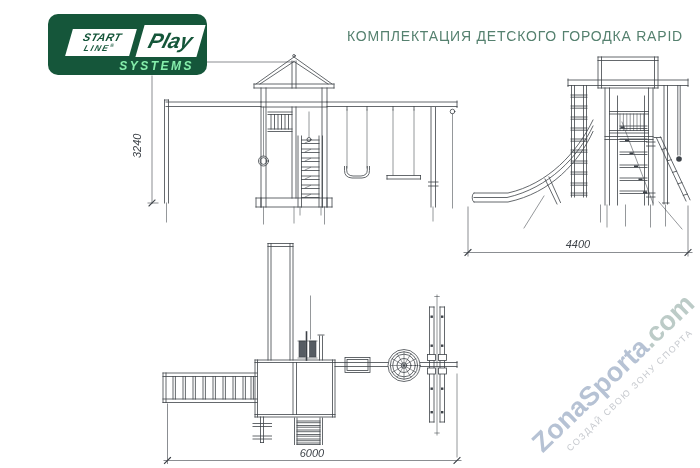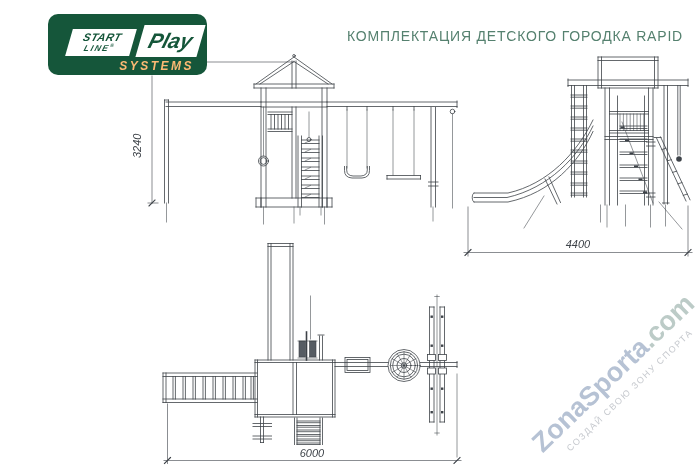--- a/index.html
+++ b/index.html
@@ -19,21 +19,21 @@
   }
   .lp1 .t1{font-size:11px;font-weight:bold;font-style:italic;color:#15563a;letter-spacing:.5px;}
   .lp1 .t2{font-size:8.5px;font-weight:bold;font-style:italic;color:#15563a;letter-spacing:1.5px;}
   .lp1 .reg{font-size:5px;vertical-align:super;font-style:normal;}
   .lp2{
     position:absolute;left:92px;top:11px;width:61px;height:32px;background:#fff;
     transform:skewX(-16deg);display:flex;align-items:center;justify-content:center;
   }
   .lp2 span{font-size:21px;font-weight:bold;font-style:italic;color:#15563a;}
   .lsys{
-    position:absolute;right:13px;top:45px;color:#fdba74;font-weight:bold;font-style:italic;
+    position:absolute;right:13px;top:45px;color:#86efac;font-weight:bold;font-style:italic;
     font-size:12px;letter-spacing:2.5px;
   }
   
   .title{
     position:absolute;top:28px;right:17px;font-size:14px;letter-spacing:.8px;
     color:#55816f;white-space:nowrap;z-index:3;
   }
   
   .watermark{
     position:absolute;left:498px;top:296px;width:240px;height:164px;

